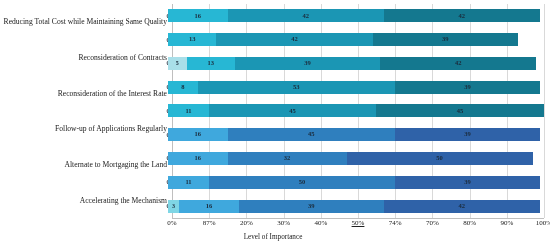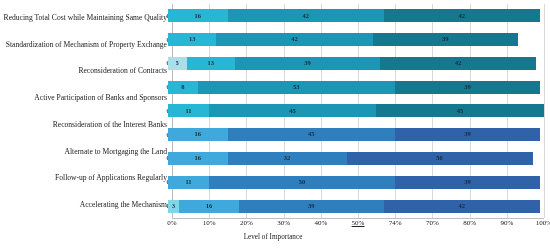--- a/index.html
+++ b/index.html
@@ -108,26 +108,24 @@
     display:inline-block;
   }
 </style>
 </head>
 <body>
 
 <div id="chart-root">
 
   <div class="cat-labels">
       <div class="cat-label">Reducing Total Cost while Maintaining Same Quality</div>
-      <div class="cat-label">Standardization of Mechanism of Property Exchange</div>
       <div class="cat-label">Reconsideration of Contracts</div>
-      <div class="cat-label">Active Participation of Banks and Sponsors</div>
-      <div class="cat-label">Reconsideration of the Interest Banks</div>
+      <div class="cat-label">Reconsideration of the Interest Rate</div>
+      <div class="cat-label">Follow-up of Applications Regularly</div>
       <div class="cat-label">Alternate to Mortgaging the Land</div>
-      <div class="cat-label">Follow-up of Applications Regularly</div>
       <div class="cat-label">Accelerating the Mechanism</div>
     </div>
 
   <div class="plot-area">
     <div class="gridlines">
         <div class="gridline first" style="left: 0%;"></div>
         <div class="gridline" style="left: 10%;"></div>
         <div class="gridline" style="left: 20%;"></div>
         <div class="gridline" style="left: 30%;"></div>
         <div class="gridline" style="left: 40%;"></div>
@@ -195,21 +193,21 @@
           <div class="seg" style="width: 39%; background: rgb(47, 127, 190);">39</div>
           <div class="seg" style="width: 42%; background: rgb(47, 98, 168);">42</div>
         </div>
       </div>
   </div>
 
   <div class="axis-line"></div>
 
   <div class="x-axis">
       <div class="x-tick" style="left: 0%;">0%</div>
-      <div class="x-tick" style="left: 10%;">10%</div>
+      <div class="x-tick" style="left: 10%;">87%</div>
       <div class="x-tick" style="left: 20%;">20%</div>
       <div class="x-tick" style="left: 30%;">30%</div>
       <div class="x-tick" style="left: 40%;">40%</div>
       <div class="x-tick" style="left: 50%; text-decoration: underline;">50%</div>
       <div class="x-tick" style="left: 60%;">74%</div>
       <div class="x-tick" style="left: 70%;">70%</div>
       <div class="x-tick" style="left: 80%;">80%</div>
       <div class="x-tick" style="left: 90%;">90%</div>
       <div class="x-tick" style="left: 100%;">100%</div>
     </div>

